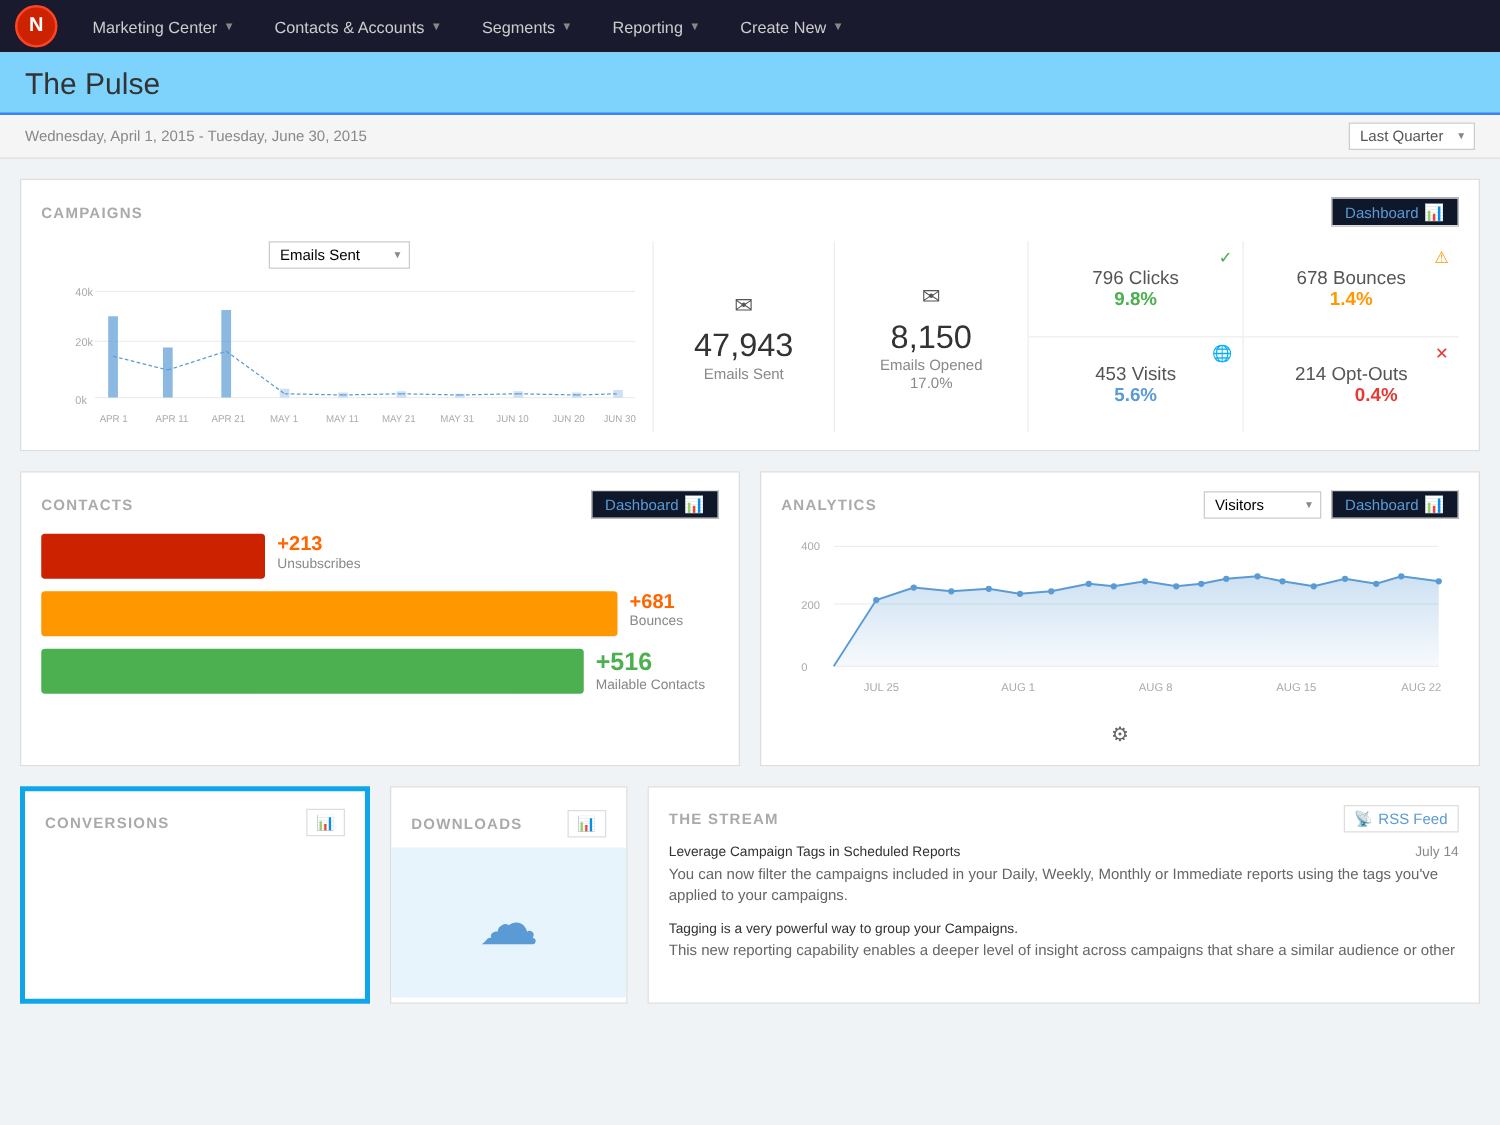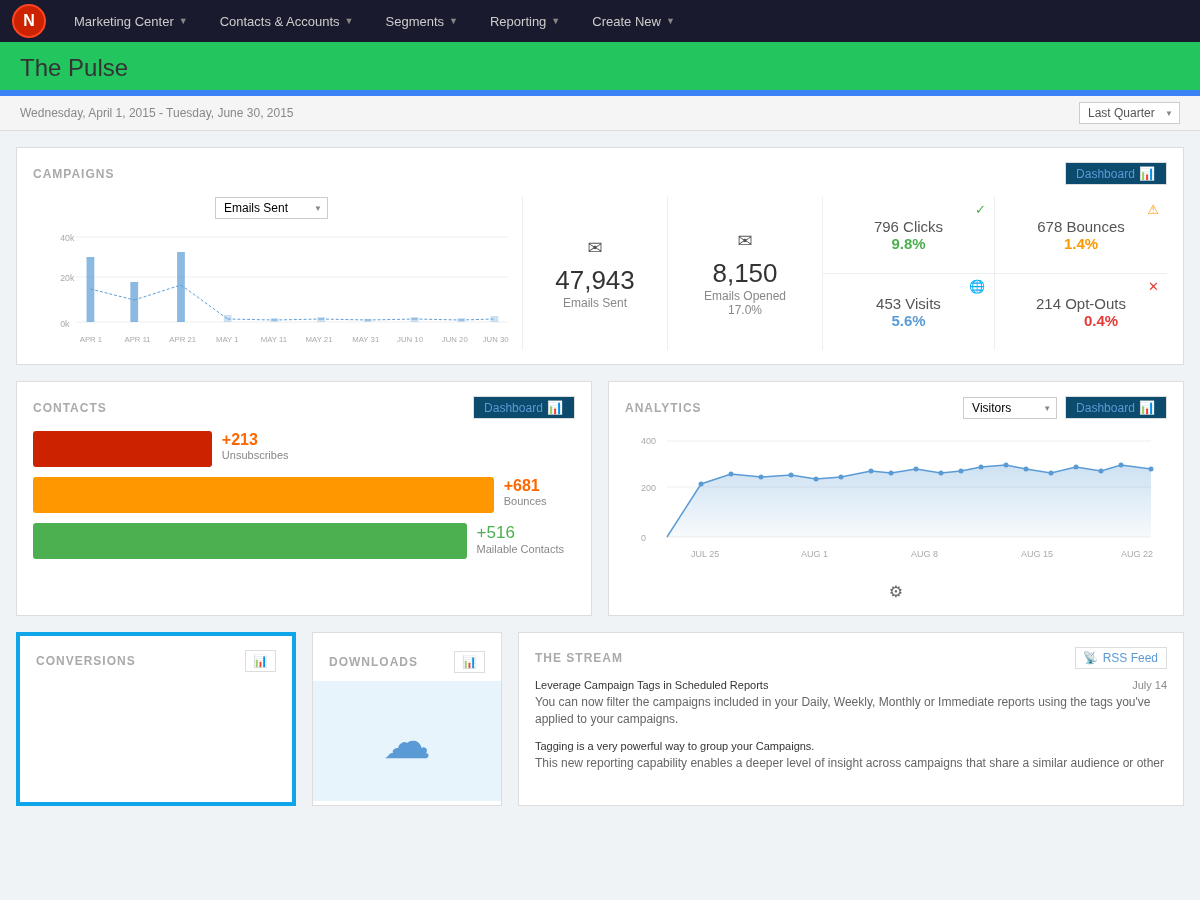--- a/index.html
+++ b/index.html
@@ -30,23 +30,23 @@
       cursor: pointer; font-size: 13px;
       white-space: nowrap;
     }
     .navbar-item .chevron { font-size: 9px; color: #888; }
 
     
     .main-content { background: #f0f3f6; min-height: 858px; }
 
     
     .page-header {
-      background: #22c55e;
+      background: #7dd3fc;
       padding: 12px 20px 8px;
-      border-bottom: 6px solid #3b82f6;
+      border-bottom: 2px solid #3b82f6;
     }
     .page-title { font-size: 24px; font-weight: 300; color: #333; }
 
     
     .date-bar {
       background: #f5f5f5;
       border-bottom: 1px solid #ddd;
       padding: 6px 20px;
       display: flex; justify-content: space-between; align-items: center;
     }
@@ -68,21 +68,21 @@
     }
     .section-header {
       display: flex; justify-content: space-between; align-items: center;
       margin-bottom: 12px;
     }
     .section-title {
       font-size: 12px; font-weight: bold; color: #aaa;
       letter-spacing: 1px; text-transform: uppercase;
     }
     .dashboard-btn {
-      border: 1px solid #ddd; background: #0c4a6e;
+      border: 1px solid #ddd; background: #0f172a;
       color: #5b9bd5; font-size: 12px; padding: 3px 10px;
       cursor: pointer; display: flex; align-items: center; gap: 5px;
     }
     .dashboard-btn .bar-icon { color: #5b9bd5; font-size: 13px; }
 
     
     .campaigns-section { margin: 16px 16px 0; }
     .campaigns-inner {
       background: white;
       border: 1px solid #ddd;
@@ -178,21 +178,21 @@
 
     
     .contacts-card {
       background: white;
       border: 1px solid #ddd;
       padding: 14px 16px;
     }
     .contact-row { display: flex; align-items: flex-start; gap: 10px; margin-bottom: 10px; }
     .contact-stat { white-space: nowrap; }
     .contact-number { font-size: 16px; font-weight: bold; color: #ff6600; }
-    .contact-number-green { font-size: 17px; font-weight: normal; color: #4caf50; }
+    .contact-number-green { font-size: 20px; font-weight: bold; color: #4caf50; }
     .contact-sublabel { font-size: 11px; color: #888; }
 
     
     .analytics-card {
       background: white;
       border: 1px solid #ddd;
       padding: 14px 16px;
     }
     .analytics-header {
       display: flex; justify-content: space-between; align-items: center;

